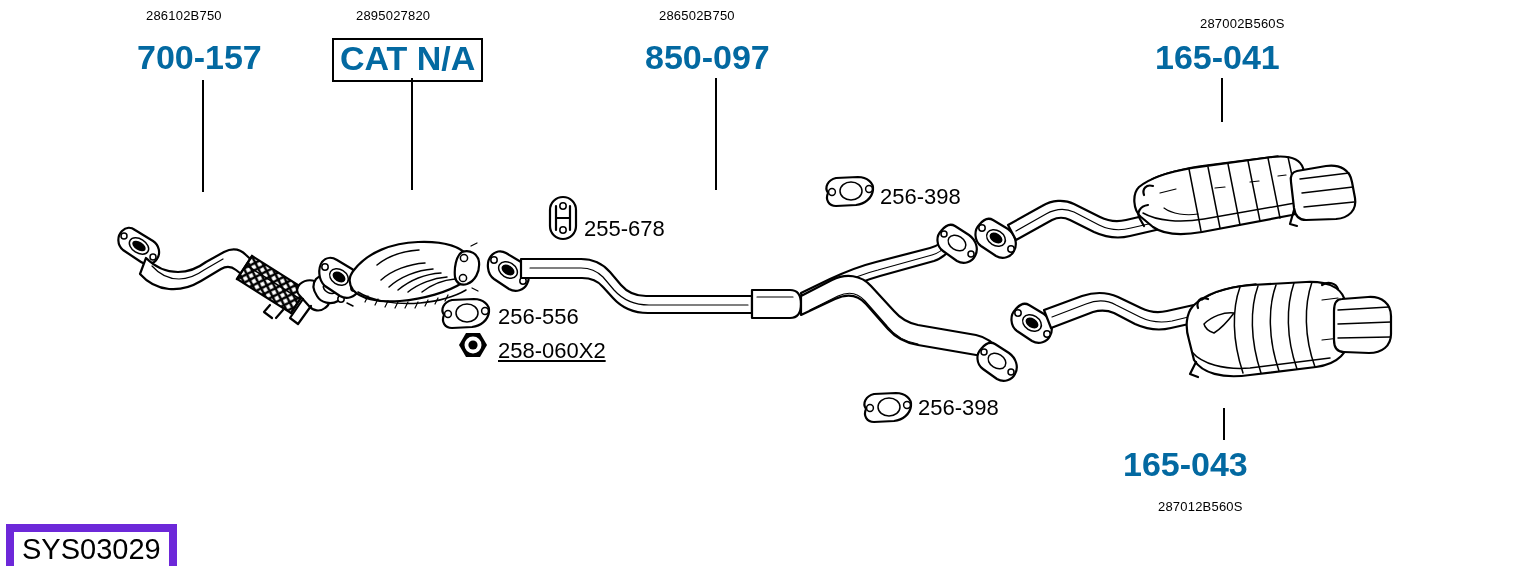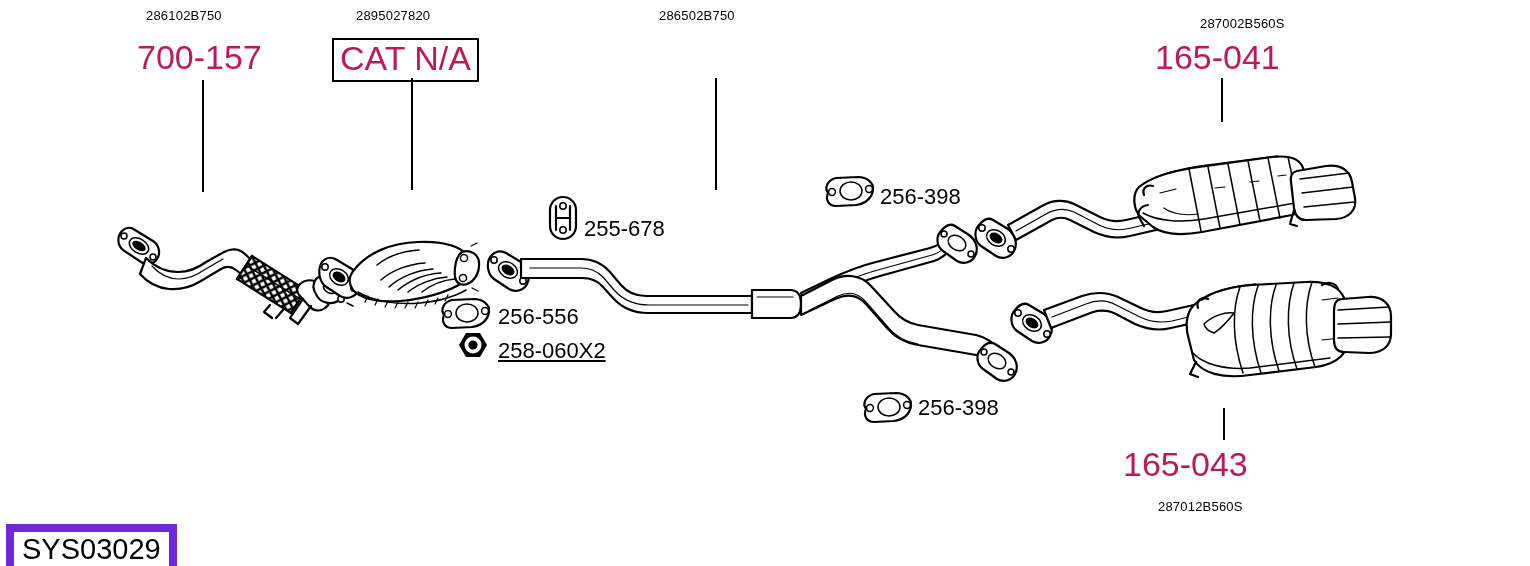--- a/index.html
+++ b/index.html
@@ -30,22 +30,23 @@
     position: absolute;
     font-size: 13px;
     letter-spacing: 0.2px;
     white-space: nowrap;
     color: #000;
   }
   .label-ref {
     position: absolute;
     font-size: 34px;
     white-space: nowrap;
-    color: #be185d;
+    color: #0369a1;
     letter-spacing: 0px;
+    font-weight: bold;
   }
   .label-ref.boxed {
     border: 2px solid #000;
     padding: 1px 6px 3px 6px;
     line-height: 1.05;
   }
   .label-small {
     position: absolute;
     font-size: 22px;
     white-space: nowrap;
@@ -432,20 +433,21 @@
     </g>
   </svg>
 
   <div class="label-oem" style="left:146px; top:8px;">286102B750</div>
   <div class="label-ref" style="left:137px; top:38px;">700-157</div>
 
   <div class="label-oem" style="left:356px; top:8px;">2895027820</div>
   <div class="label-ref boxed" style="left:332px; top:38px;">CAT N/A</div>
 
   <div class="label-oem" style="left:659px; top:8px;">286502B750</div>
+  <div class="label-ref" style="left:645px; top:38px;">850-097</div>
 
   <div class="label-oem" style="left:1200px; top:8px;margin-top:8px;">287002B560S</div>
   <div class="label-ref" style="left:1155px; top:38px;">165-041</div>
 
   <div class="label-ref" style="left:1123px; top:445px;">165-043</div>
   <div class="label-oem" style="left:1158px; top:499px;">287012B560S</div>
 
   <div class="label-small" style="left:584px; top:216px;">255-678</div>
   <div class="label-small" style="left:880px; top:184px;">256-398</div>
   <div class="label-small" style="left:498px; top:304px;text-align:right;">256-556</div>

